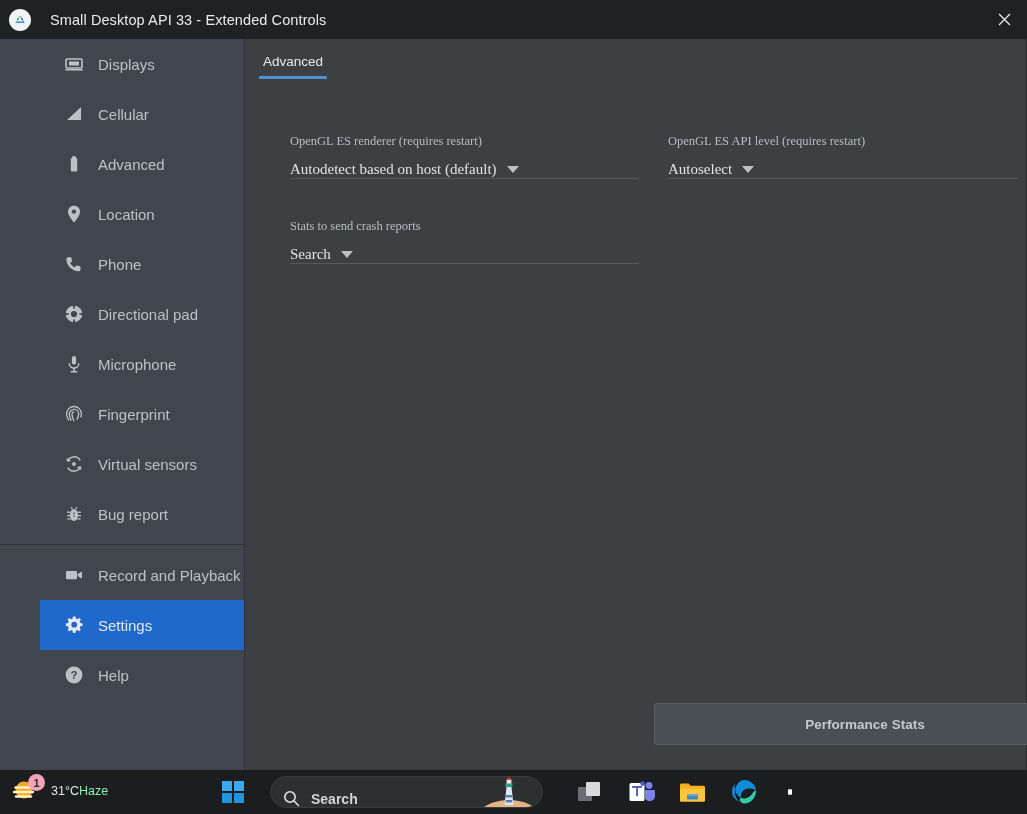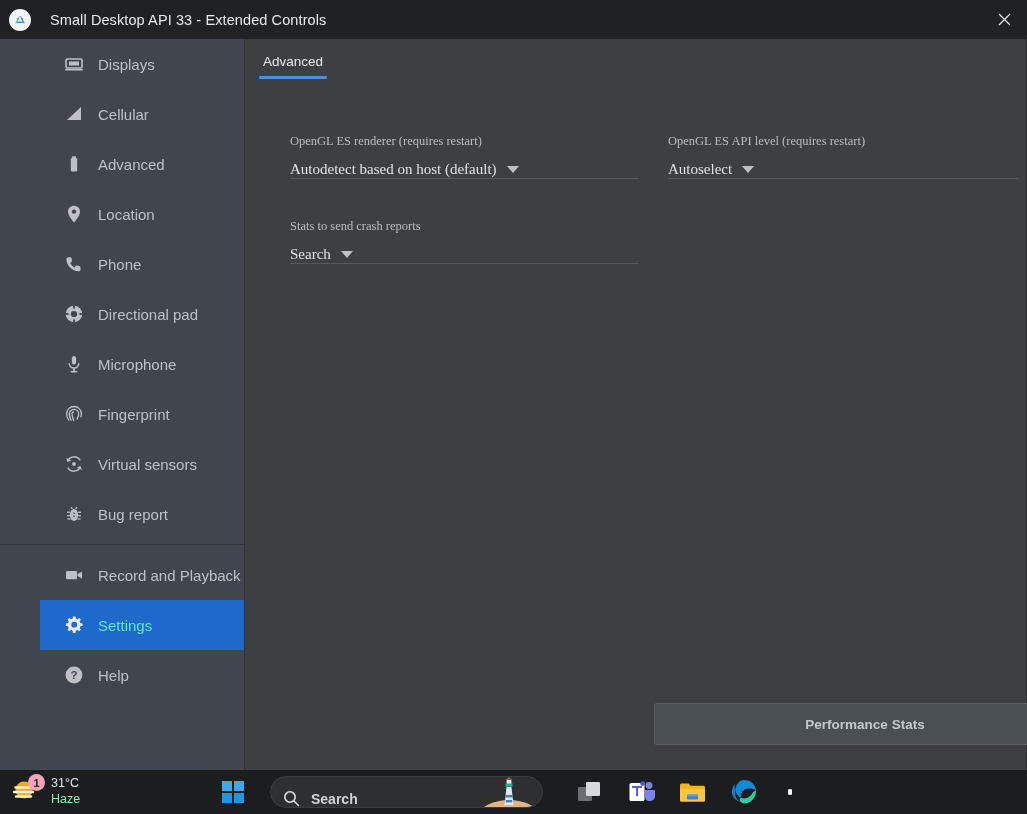--- a/index.html
+++ b/index.html
@@ -104,21 +104,21 @@
     justify-content: center;
   }
   .sidebar-item .si-icon svg { display: block; }
   .sidebar-item .si-label {
     margin-left: 12px;
     font-size: 15px;
     white-space: nowrap;
   }
   .sidebar-item.selected {
     background: #1f68cc;
-    color: #5eead4;
+    color: #e5e5e5;
   }
   .sidebar-item.selected .si-icon svg { fill: #e8eaed; }
   #sidebar-divider {
     height: 1px;
     background: #2f3237;
     margin-top: 5px;
     margin-bottom: 5px;
   }
 
   
@@ -255,21 +255,21 @@
     color: #2b2b2b;
     font-size: 11px;
     font-weight: bold;
     display: flex;
     align-items: center;
     justify-content: center;
   }
   #weather-text {
     margin-left: 9px;
     display: flex;
-    flex-direction: column;
+    flex-direction: row;
     line-height: 1.25;
   }
   #weather-temp { font-size: 12.5px; color: #e6e6e6; }
   #weather-cond { font-size: 12.5px; color: #86efac; }
 
   #taskbar-center {
     display: flex;
     align-items: center;
     flex: 1 1 auto;
     justify-content: flex-start;

